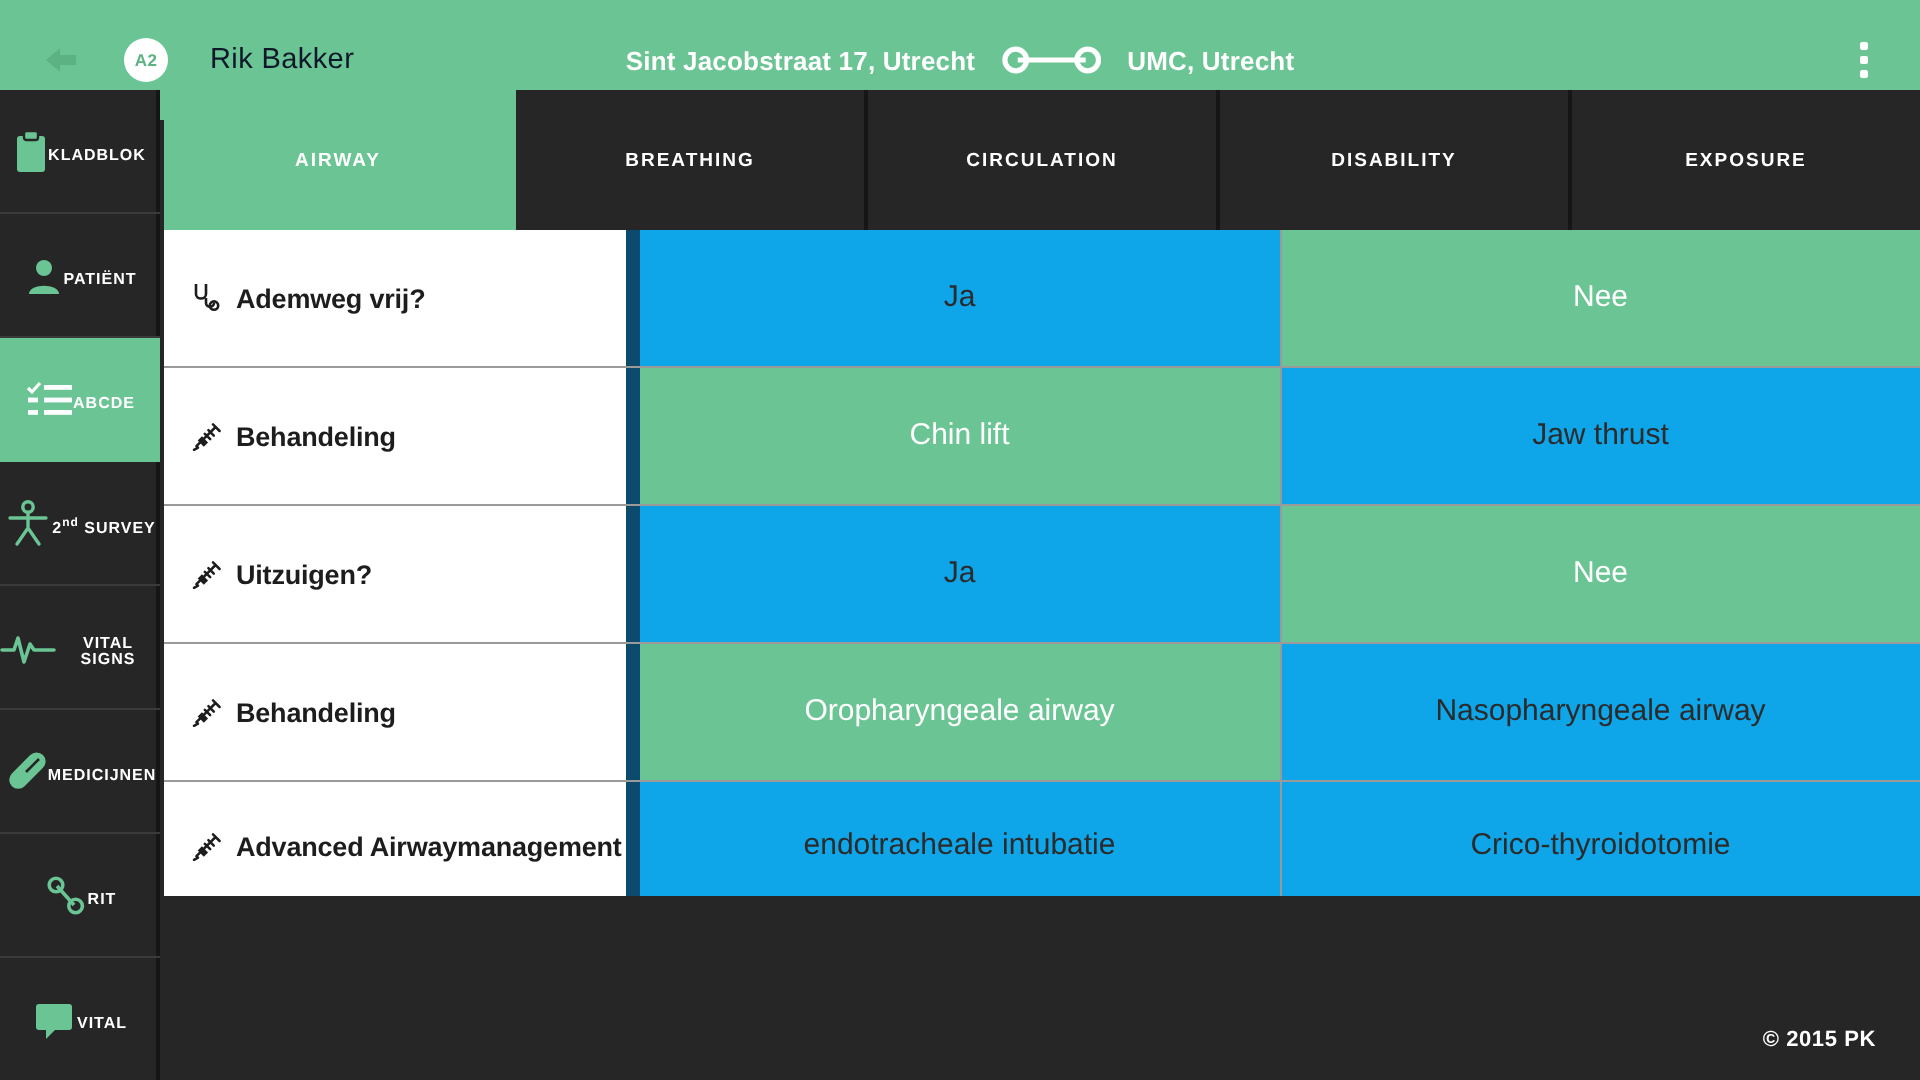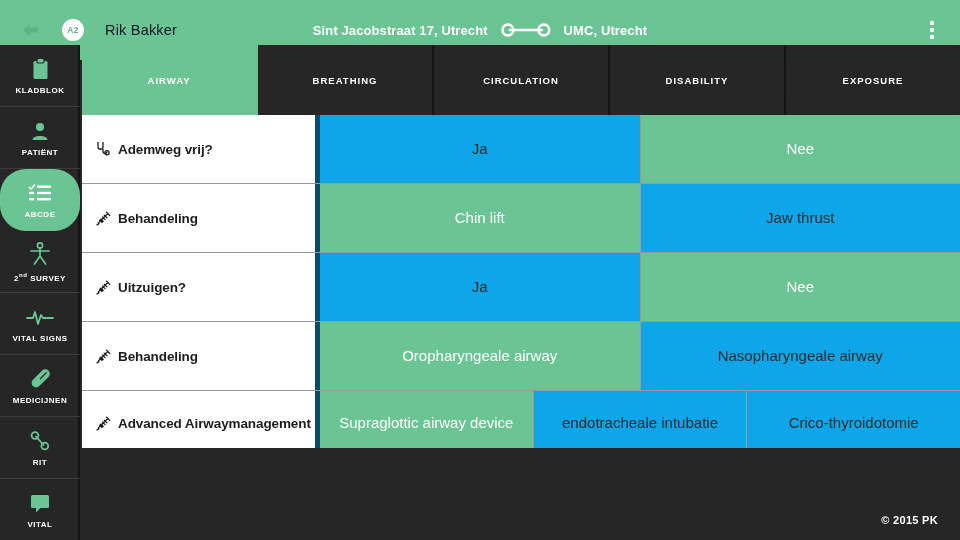--- a/index.html
+++ b/index.html
@@ -49,25 +49,25 @@
   
   .sidebar {
     position: absolute; top: 45px; left: 0;
     width: 80px; height: 495px;
     background: #262626;
     border-right: 2px solid #151515;
   }
   .side-item {
     position: relative;
     height: 62px; width: 80px;
-    display: flex; flex-direction: column;
+    display: flex; 
     align-items: center; justify-content: center;
     border-bottom: 1px solid #3a3a3a;
   }
-  .side-item.active { background: #6bc493; border-bottom-color: #6bc493; border-radius: 26px; }
+  .side-item.active { background: #6bc493; border-bottom-color: #6bc493; }
   .side-icon { height: 26px; display: flex; align-items: center; justify-content: center; }
   .side-label {
     margin-top: 5px;
     font-size: 8px; font-weight: bold; color: #ffffff;
     letter-spacing: .5px; text-align: center; line-height: 1;
   }
   .side-item.active .side-label { color: #ffffff; }
   .side-label sup { font-size: 6px; vertical-align: super; }
 
   
@@ -98,21 +98,21 @@
     display: flex;
     border-bottom: 1px solid #9a9a9a;
     background: #ffffff;
   }
   .row:last-child { border-bottom: none; }
   .q-cell {
     width: 238px; flex: 0 0 238px;
     display: flex; align-items: center;
     padding-left: 12px;
     background: #ffffff;
-    border-right: 5px solid #0c4a6e;
+    border-right: 7px solid #0c4a6e;
   }
   .q-icon { width: 18px; flex: 0 0 18px; display: flex; align-items: center; justify-content: center; }
   .q-label {
     font-size: 13.5px; font-weight: bold; color: #1d1d1d;
     margin-left: 6px; letter-spacing: -.1px;
   }
   .opts { flex: 1 1 auto; display: flex; }
   .opt {
     flex: 1 1 0;
     display: flex; align-items: center; justify-content: center;
@@ -339,21 +339,20 @@
         <span class="q-icon">
           <svg width="15" height="15" viewBox="0 0 15 15">
             <path d="M10.5 1.2 L13.8 4.5 M11.8 2.5 L4.5 9.8 L2.2 12.1 M1 13.9 L3 12.8
                      M8.2 4.1 L10.9 6.8 M6.4 5.9 L9.1 8.6" stroke="#1d1d1d" stroke-width="1.25" fill="none" stroke-linecap="round"></path>
             <rect x="3.3" y="8.2" width="4.3" height="3" fill="#1d1d1d" transform="rotate(45 5.4 9.7)"></rect>
           </svg>
         </span>
         <span class="q-label">Advanced Airwaymanagement</span>
       </div>
       <div class="opts">
-        <div class="opt selected">Supraglottic airway device</div>
         <div class="opt">endotracheale intubatie</div>
         <div class="opt">Crico-thyroidotomie</div>
       </div>
     </div>
   </div>
 
   <div class="footer">
     <span class="copyright">© 2015 PK</span>
   </div>
 </div>

